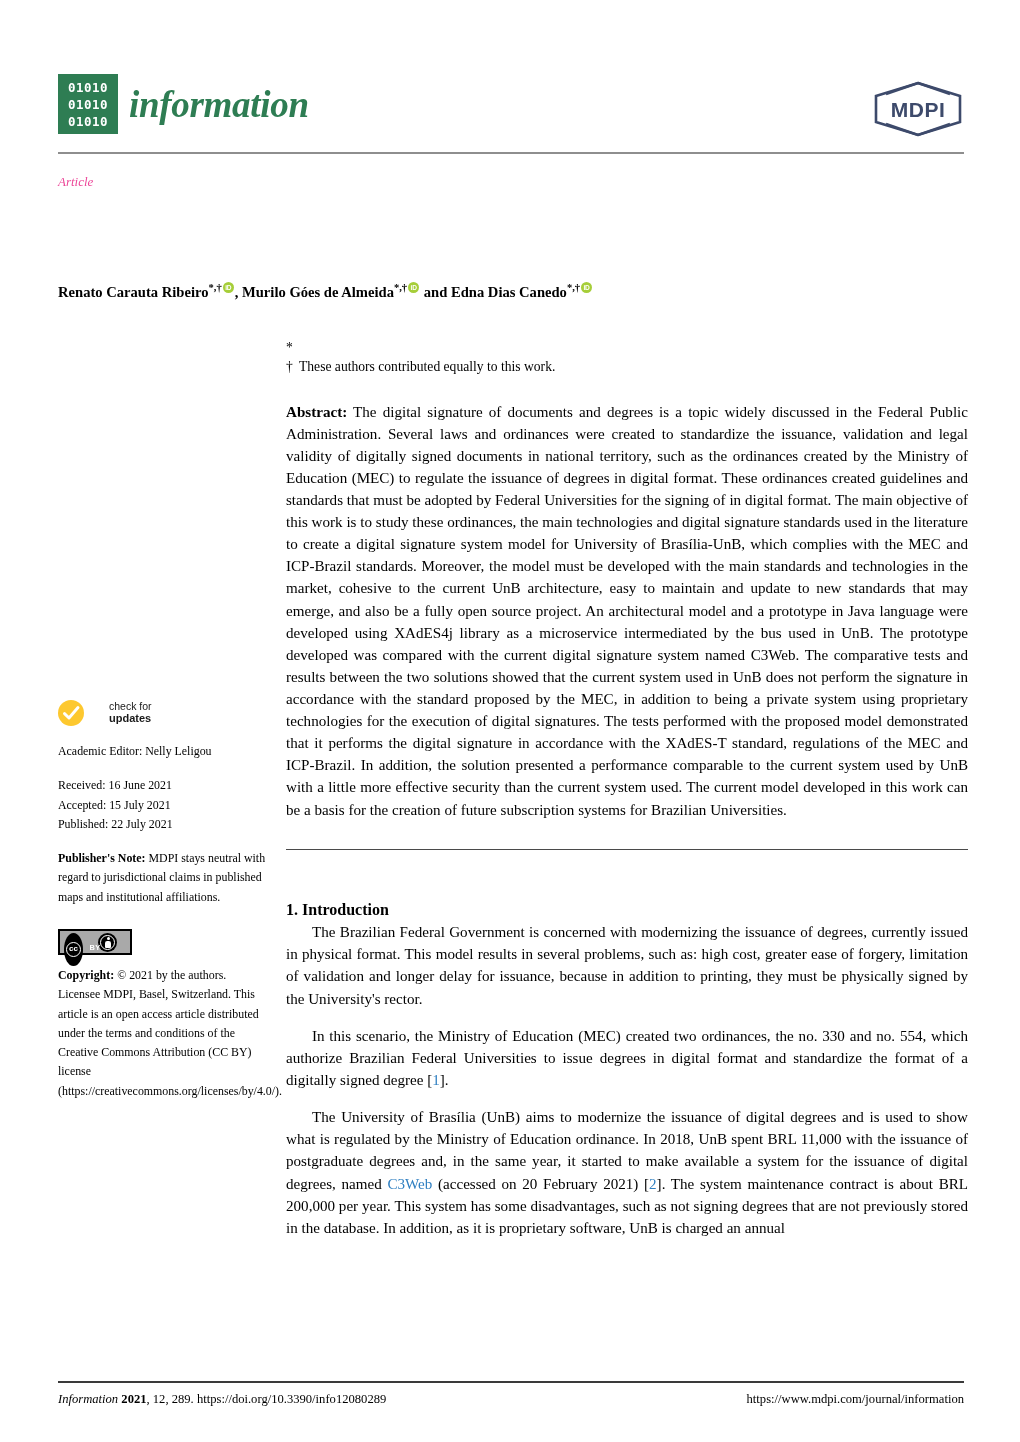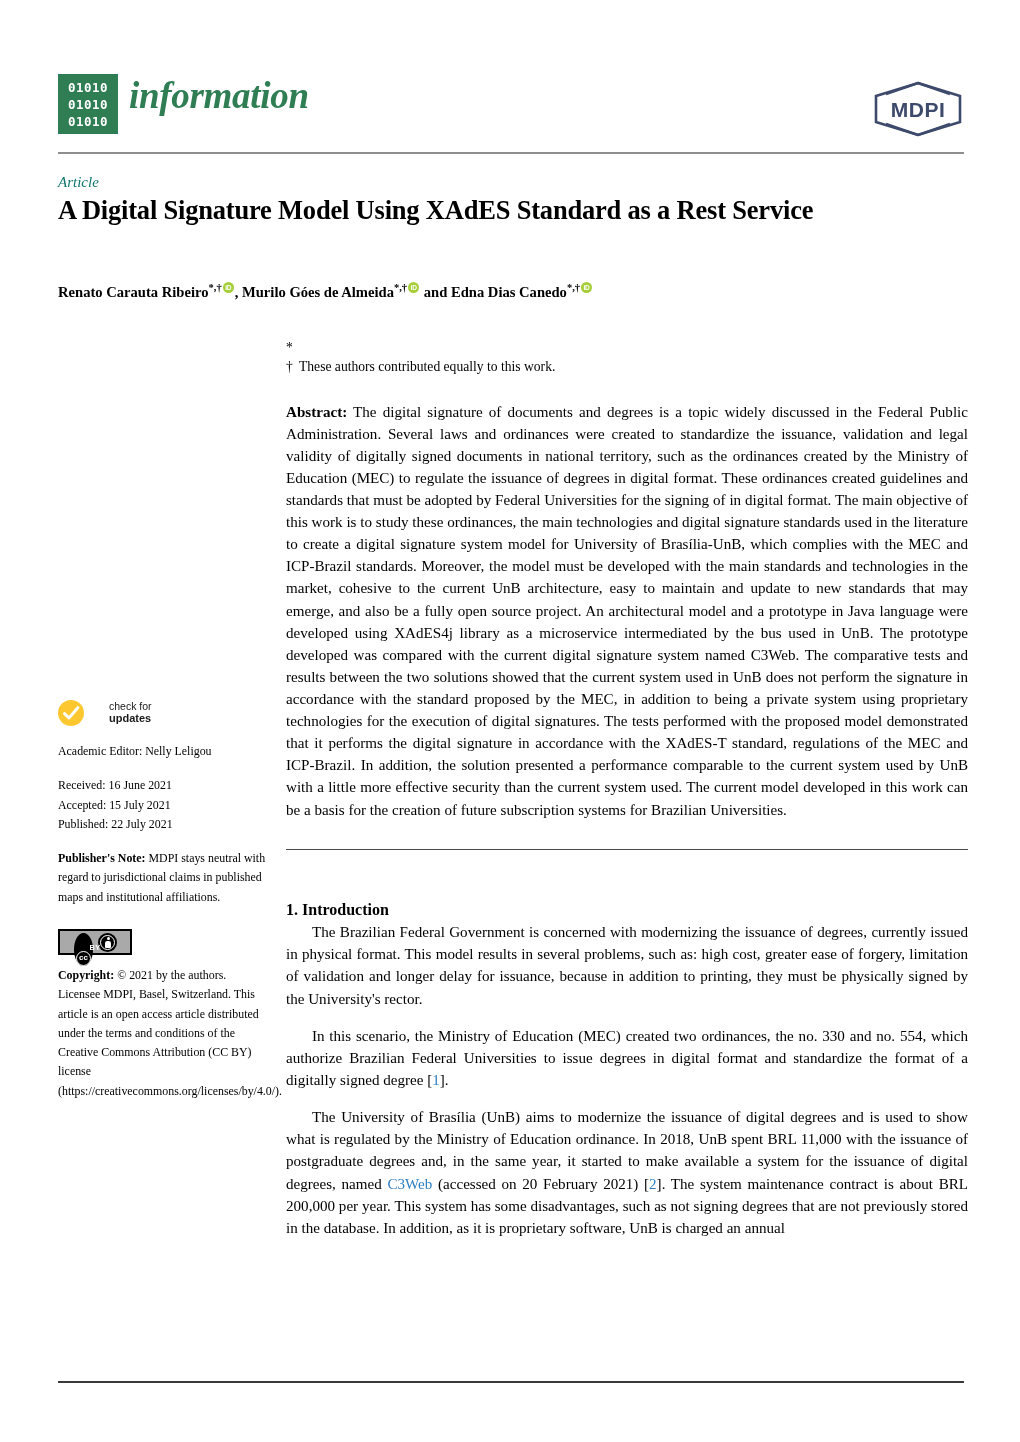--- a/index.html
+++ b/index.html
@@ -29,21 +29,21 @@
     position: absolute;
     left: 58px;
     top: 72px;
     width: 906px;
     height: 78px;
   }
   .logo-block {
     position: absolute;
     left: 0; top: 2px;
     display: flex;
-    align-items: flex-start;
+    align-items: center;
   }
   .logo-mark {
     width: 60px;
     height: 60px;
     background: #2e7d53;
     display: flex;
     flex-direction: column;
     justify-content: center;
     align-items: center;
     padding: 4px 3px;
@@ -80,22 +80,22 @@
     height: 2.2px;
     background: #8e8e8e;
   }
 
   
   .article-type {
     position: absolute;
     left: 58px;
     top: 174px;
     font-style: italic;
-    font-size: 15px;
-    color: #0f766e;
+    font-size: 13px;
+    color: #ec4899;
   }
   .title {
     position: absolute;
     left: 58px;
     top: 194px;
     width: 830px;
     font-size: 26.5px;
     font-weight: bold;
     line-height: 1.22;
     letter-spacing: -0.2px;
@@ -248,21 +248,21 @@
     background: #a9a9a9;
   }
   .cc-circ {
     position: absolute;
     border-radius: 50%;
     background: #000;
     display: flex;
     align-items: center;
     justify-content: center;
   }
-  .cc-c1 { left: 14px; top: 2px; width: 19px; height: 33px; align-items: flex-end; }
+  .cc-c1 { left: 4px; top: 2px; width: 19px; height: 33px; }
   .cc-c2 { left: 38px; top: 2px; width: 19px; height: 19px; }
   .cc-ring {
     width: 15px; height: 15px;
     border-radius: 50%;
     border: 1.6px solid #fff;
     display: flex; align-items: center; justify-content: center;
   }
   .cc-ring span {
     color: #fff;
     font-family: "Liberation Sans", sans-serif;
@@ -335,21 +335,20 @@
         <polygon points="46,3 88,16 88,42 46,55 4,42 4,16" fill="none" stroke="#3d4a6b" stroke-width="2.6" transform="rotate(0 46 29)"></polygon>
         <path d="M14,14 L46,3 L78,14" fill="none" stroke="#3d4a6b" stroke-width="2.6"></path>
         <path d="M14,44 L46,55 L78,44" fill="none" stroke="#3d4a6b" stroke-width="2.6"></path>
         <text x="46" y="37" text-anchor="middle" font-family="Liberation Sans, sans-serif" font-size="21" font-weight="bold" fill="#3d4a6b" letter-spacing="0.5">MDPI</text>
       </svg>
     </div>
   </div>
   <div class="header-rule"></div>
 
   <div class="article-type">Article</div>
-  <div class="title">A Digital Signature Model Using XAdES Standard as a Rest Service</div>
 
   <div class="authors">
     <span>Renato Carauta Ribeiro</span><span class="sup">*,†</span><span class="orcid"></span><span>, </span><span>Murilo Góes de Almeida</span><span class="sup">*,†</span><span class="orcid"></span><span>&nbsp;</span><span>and</span><span>&nbsp;</span><span>Edna Dias Canedo</span><span class="sup">*,†</span><span class="orcid"></span>
   </div>
 
   <div class="rightcol">
 
     <div class="affil">
       <div class="indent-row">
         <span class="marker">*</span>
@@ -424,14 +423,18 @@
       <div class="cc-by">BY</div>
     </div>
 
     <div class="sb-block">
       <b>Copyright:</b><span> © 2021 by the authors. Licensee MDPI, Basel, Switzerland. This article is an open access article distributed under the terms and conditions of the Creative Commons Attribution (CC BY) license (https://creativecommons.org/licenses/by/4.0/).</span>
     </div>
 
   </div>
 
   <div class="footer-rule"></div>
+  <div class="footer">
+    <div><i>Information</i> <b>2021</b><span>, 12, 289. https://doi.org/10.3390/info12080289</span></div>
+    <div>https://www.mdpi.com/journal/information</div>
+  </div>
 
 </div>
 
 </body></html>

